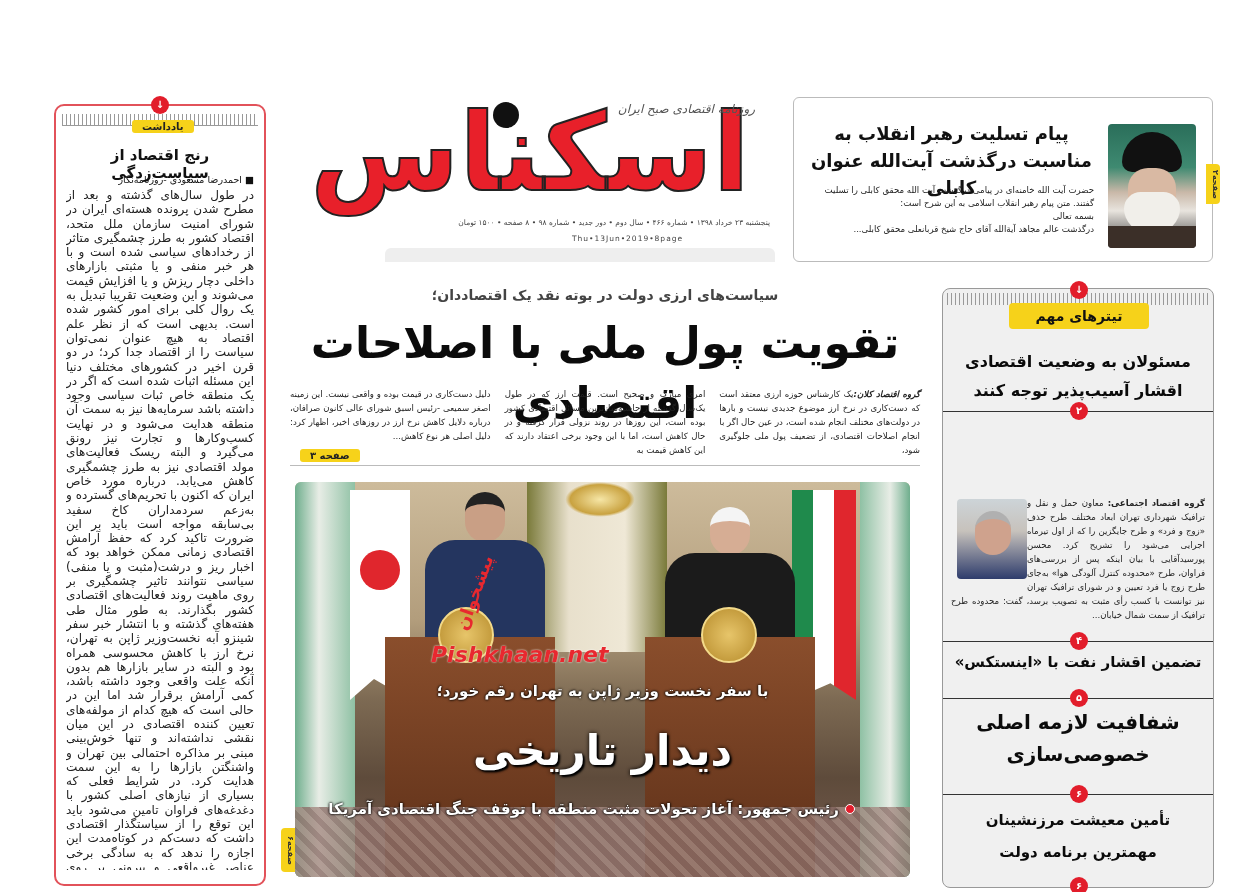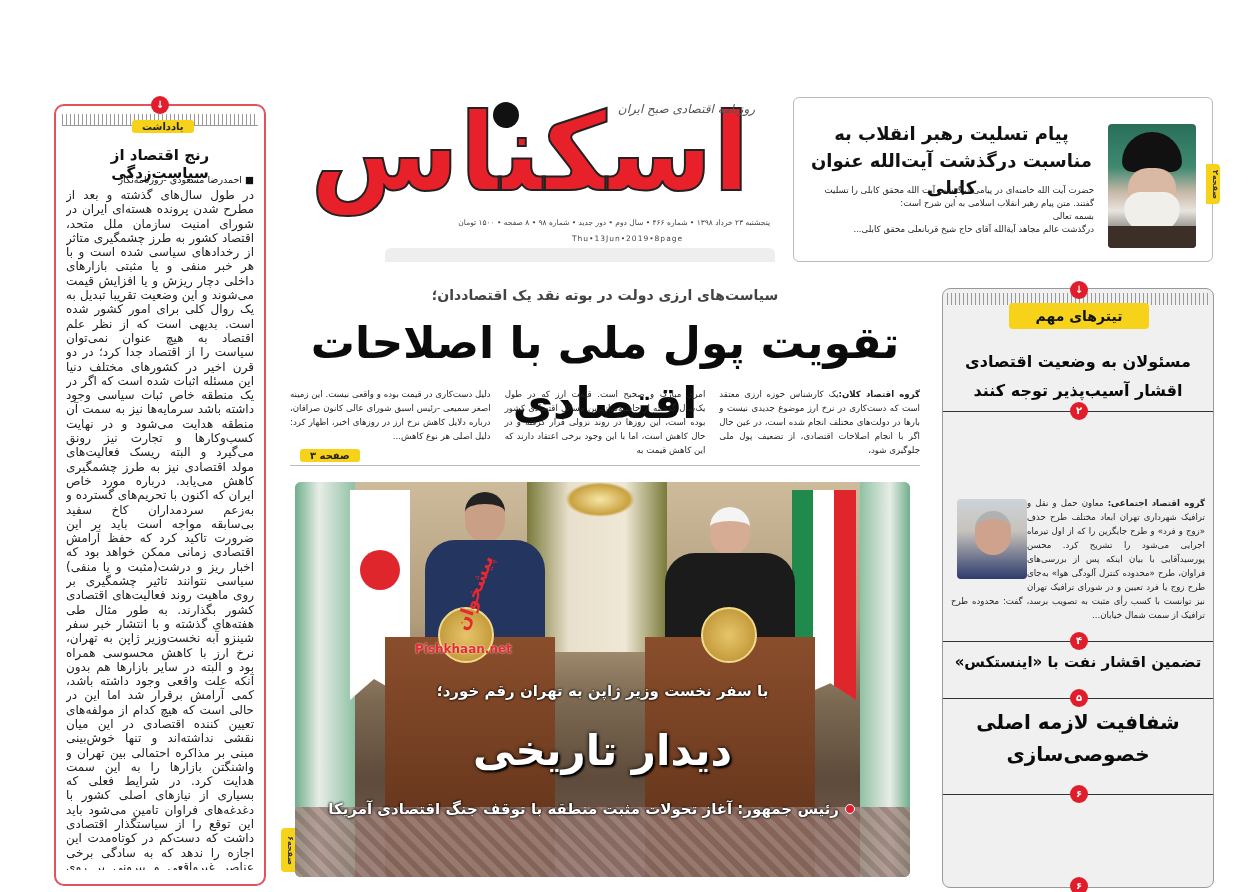--- a/index.html
+++ b/index.html
@@ -101,21 +101,21 @@
   }
   .lead .kicker {
     position: absolute; left: 0; right: 0; top: 4px; text-align: center; font-weight: bold; font-size: 14px; color: #444;
   }
   .lead .headline {
     position: absolute; left: 0; right: 0; top: 30px; text-align: center; font-weight: bold;
     font-size: 44px; line-height: 60px; letter-spacing: -1px; color: #0b0b0b;
   }
   .lead .cols { position: absolute; left: 0; right: 0; top: 104px; display: flex; flex-direction: row; gap: 14px; }
   .lead .col { flex: 1; font-size: 8.6px; line-height: 14px; text-align: justify; color: #222; }
-  .lead .col b { font-weight: bold; }
+  .lead .col b { font-weight: bold; font-style: italic; }
   .lead .page-ref { position: absolute; left: 10px; top: 166px; }
   .lead .rule { position: absolute; left: 0; right: 0; top: 182px; border-top: 1.5px solid #bbb; }
 
   
   .photo {
     position: absolute; left: 295px; top: 482px; width: 615px; height: 395px; border-radius: 6px; overflow: hidden;
     background: linear-gradient(180deg, #cdbb9b 0%, #b29d7c 35%, #7d6a53 55%, #5e4b3b 75%, #7a5e52 100%);
   }
   .photo .pillar-l { position: absolute; left: 0; top: 0; width: 60px; height: 100%; background: linear-gradient(90deg, #6fae8d, #e8ede6 40%, #8fc1a4); }
   .photo .pillar-r { position: absolute; right: 0; top: 0; width: 50px; height: 100%; background: linear-gradient(90deg, #8fc1a4, #e8ede6 60%, #6fae8d); }
@@ -131,22 +131,22 @@
   .photo .person-r { position: absolute; left: 370px; top: 25px; width: 130px; height: 150px; }
   .photo .person-r .head { position: absolute; left: 45px; top: 0; width: 40px; height: 48px; background: #d6ad94; border-radius: 20px; border-top: 14px solid #f4f4f4; }
   .photo .person-r .body { position: absolute; left: 0; top: 46px; width: 130px; height: 104px; background: #1b1b1b; border-radius: 30px 30px 0 0; }
   .photo .podium-l { position: absolute; left: 90px; top: 155px; width: 170px; height: 240px; background: linear-gradient(180deg, #8a4e2c, #5c2f18); }
   .photo .podium-r { position: absolute; left: 350px; top: 155px; width: 170px; height: 240px; background: linear-gradient(180deg, #8a4e2c, #5c2f18); }
   .photo .seal { position: absolute; width: 56px; height: 56px; border-radius: 50%; background: radial-gradient(circle, #e7c56a, #b68b2b); border: 2px solid #f3da8a; }
   .photo .seal-l { left: 143px; top: 125px; }
   .photo .seal-r { left: 406px; top: 125px; }
   .photo .carpet { position: absolute; left: 0; right: 0; bottom: 0; height: 70px; background: repeating-linear-gradient(45deg, #a58a82 0 6px, #8d6f69 6px 12px); opacity: .8; }
   .photo .watermark {
-    position: absolute; left: 120px; top: 160px; direction: ltr; color: #e8282f; font-weight: bold; 
-    font-size: 12px; text-shadow: 0 0 2px #fff;
+    position: absolute; left: 136px; top: 160px; direction: ltr; color: #e8282f; font-weight: bold; font-style: italic;
+    font-size: 22px; text-shadow: 0 0 2px #fff;
   }
   .photo .watermark-fa { position: absolute; left: 140px; top: 100px; color: #e8282f; font-size: 18px; font-weight: bold; transform: rotate(-70deg); }
   .photo .overlay-kicker {
     position: absolute; left: 0; right: 0; top: 200px; text-align: center; color: #fff; font-weight: bold; font-size: 15px;
     text-shadow: 0 0 3px #000, 0 0 2px #000;
   }
   .photo .overlay-title {
     position: absolute; left: 0; right: 0; top: 244px; text-align: center; color: #fff; font-weight: bold; font-size: 42px;
     text-shadow: 0 0 4px #000, 2px 2px 2px #000;
   }
@@ -297,14 +297,18 @@
   </div>
 
   <div class="hl-item hl-4">
     <div>شفافیت لازمه اصلی</div>
     <div>خصوصی‌سازی</div>
   </div>
   <div class="hl-divider" style="top:505px">
     <span class="pin">۶</span>
   </div>
 
+  <div class="hl-item hl-5">
+    <div>تأمین معیشت مرزنشینان</div>
+    <div>مهمترین برنامه دولت</div>
+  </div>
   <span class="pin bottom-pin">۶</span>
 </aside>
 
 </body></html>

